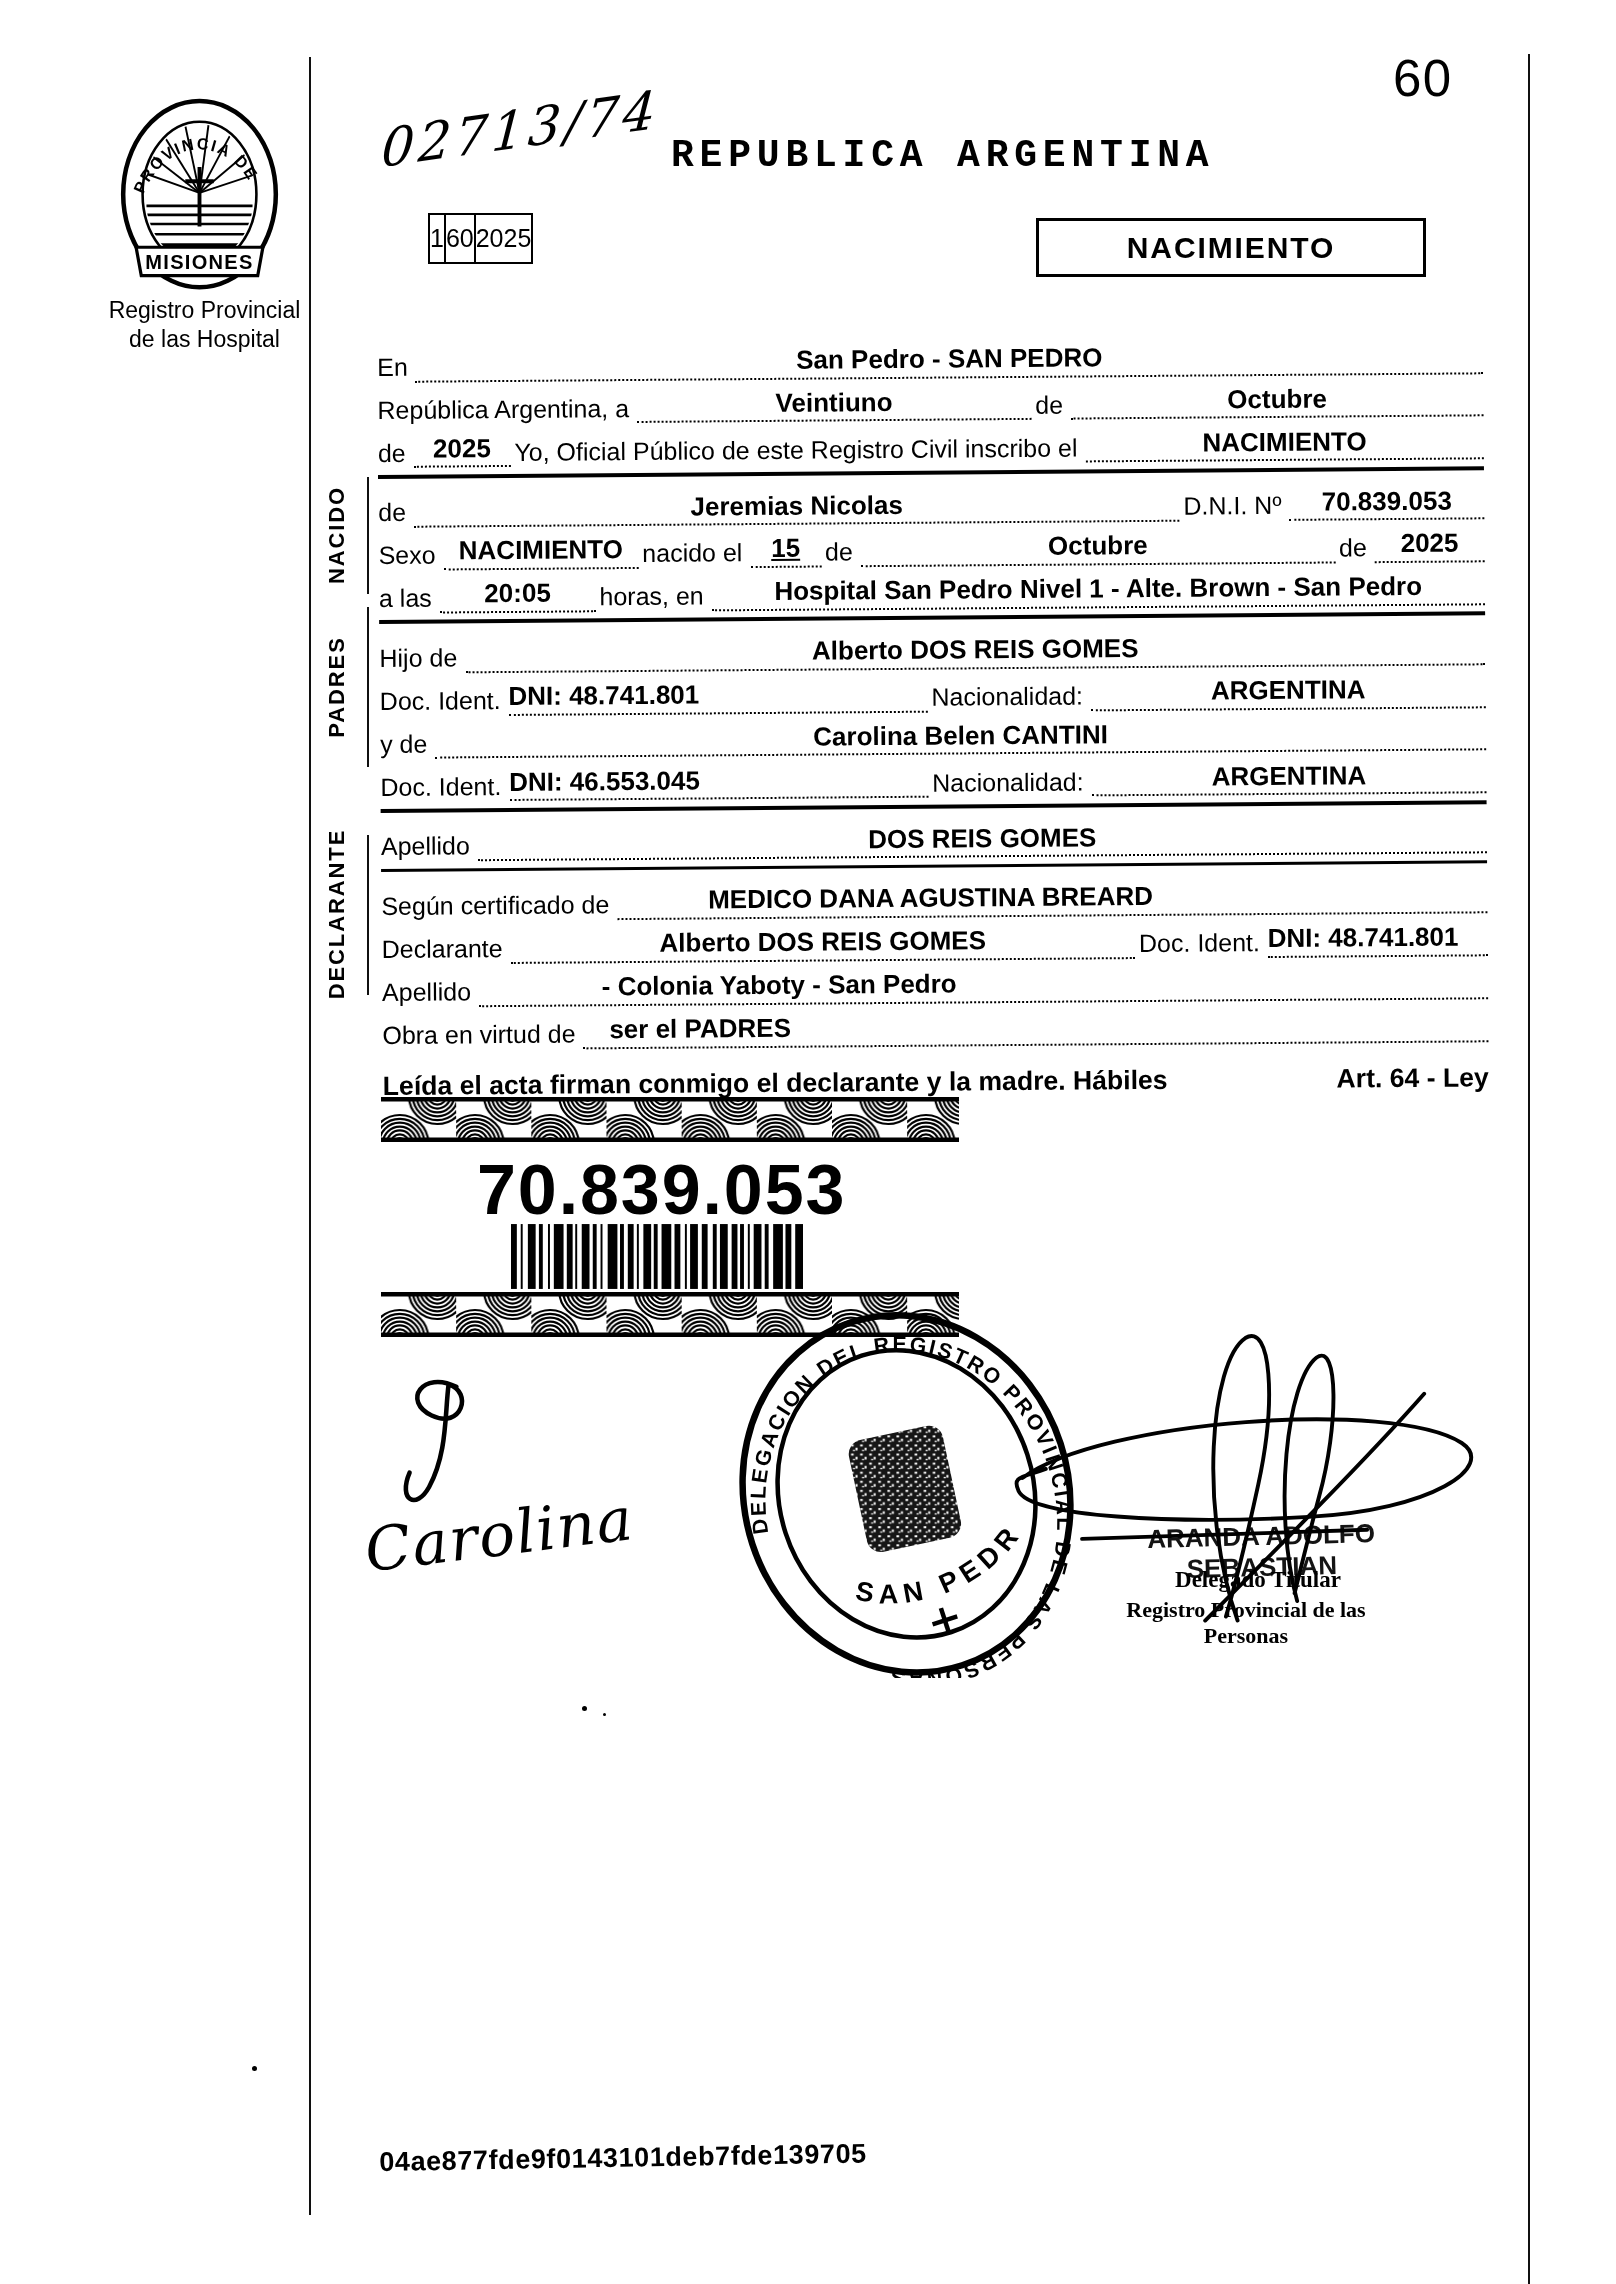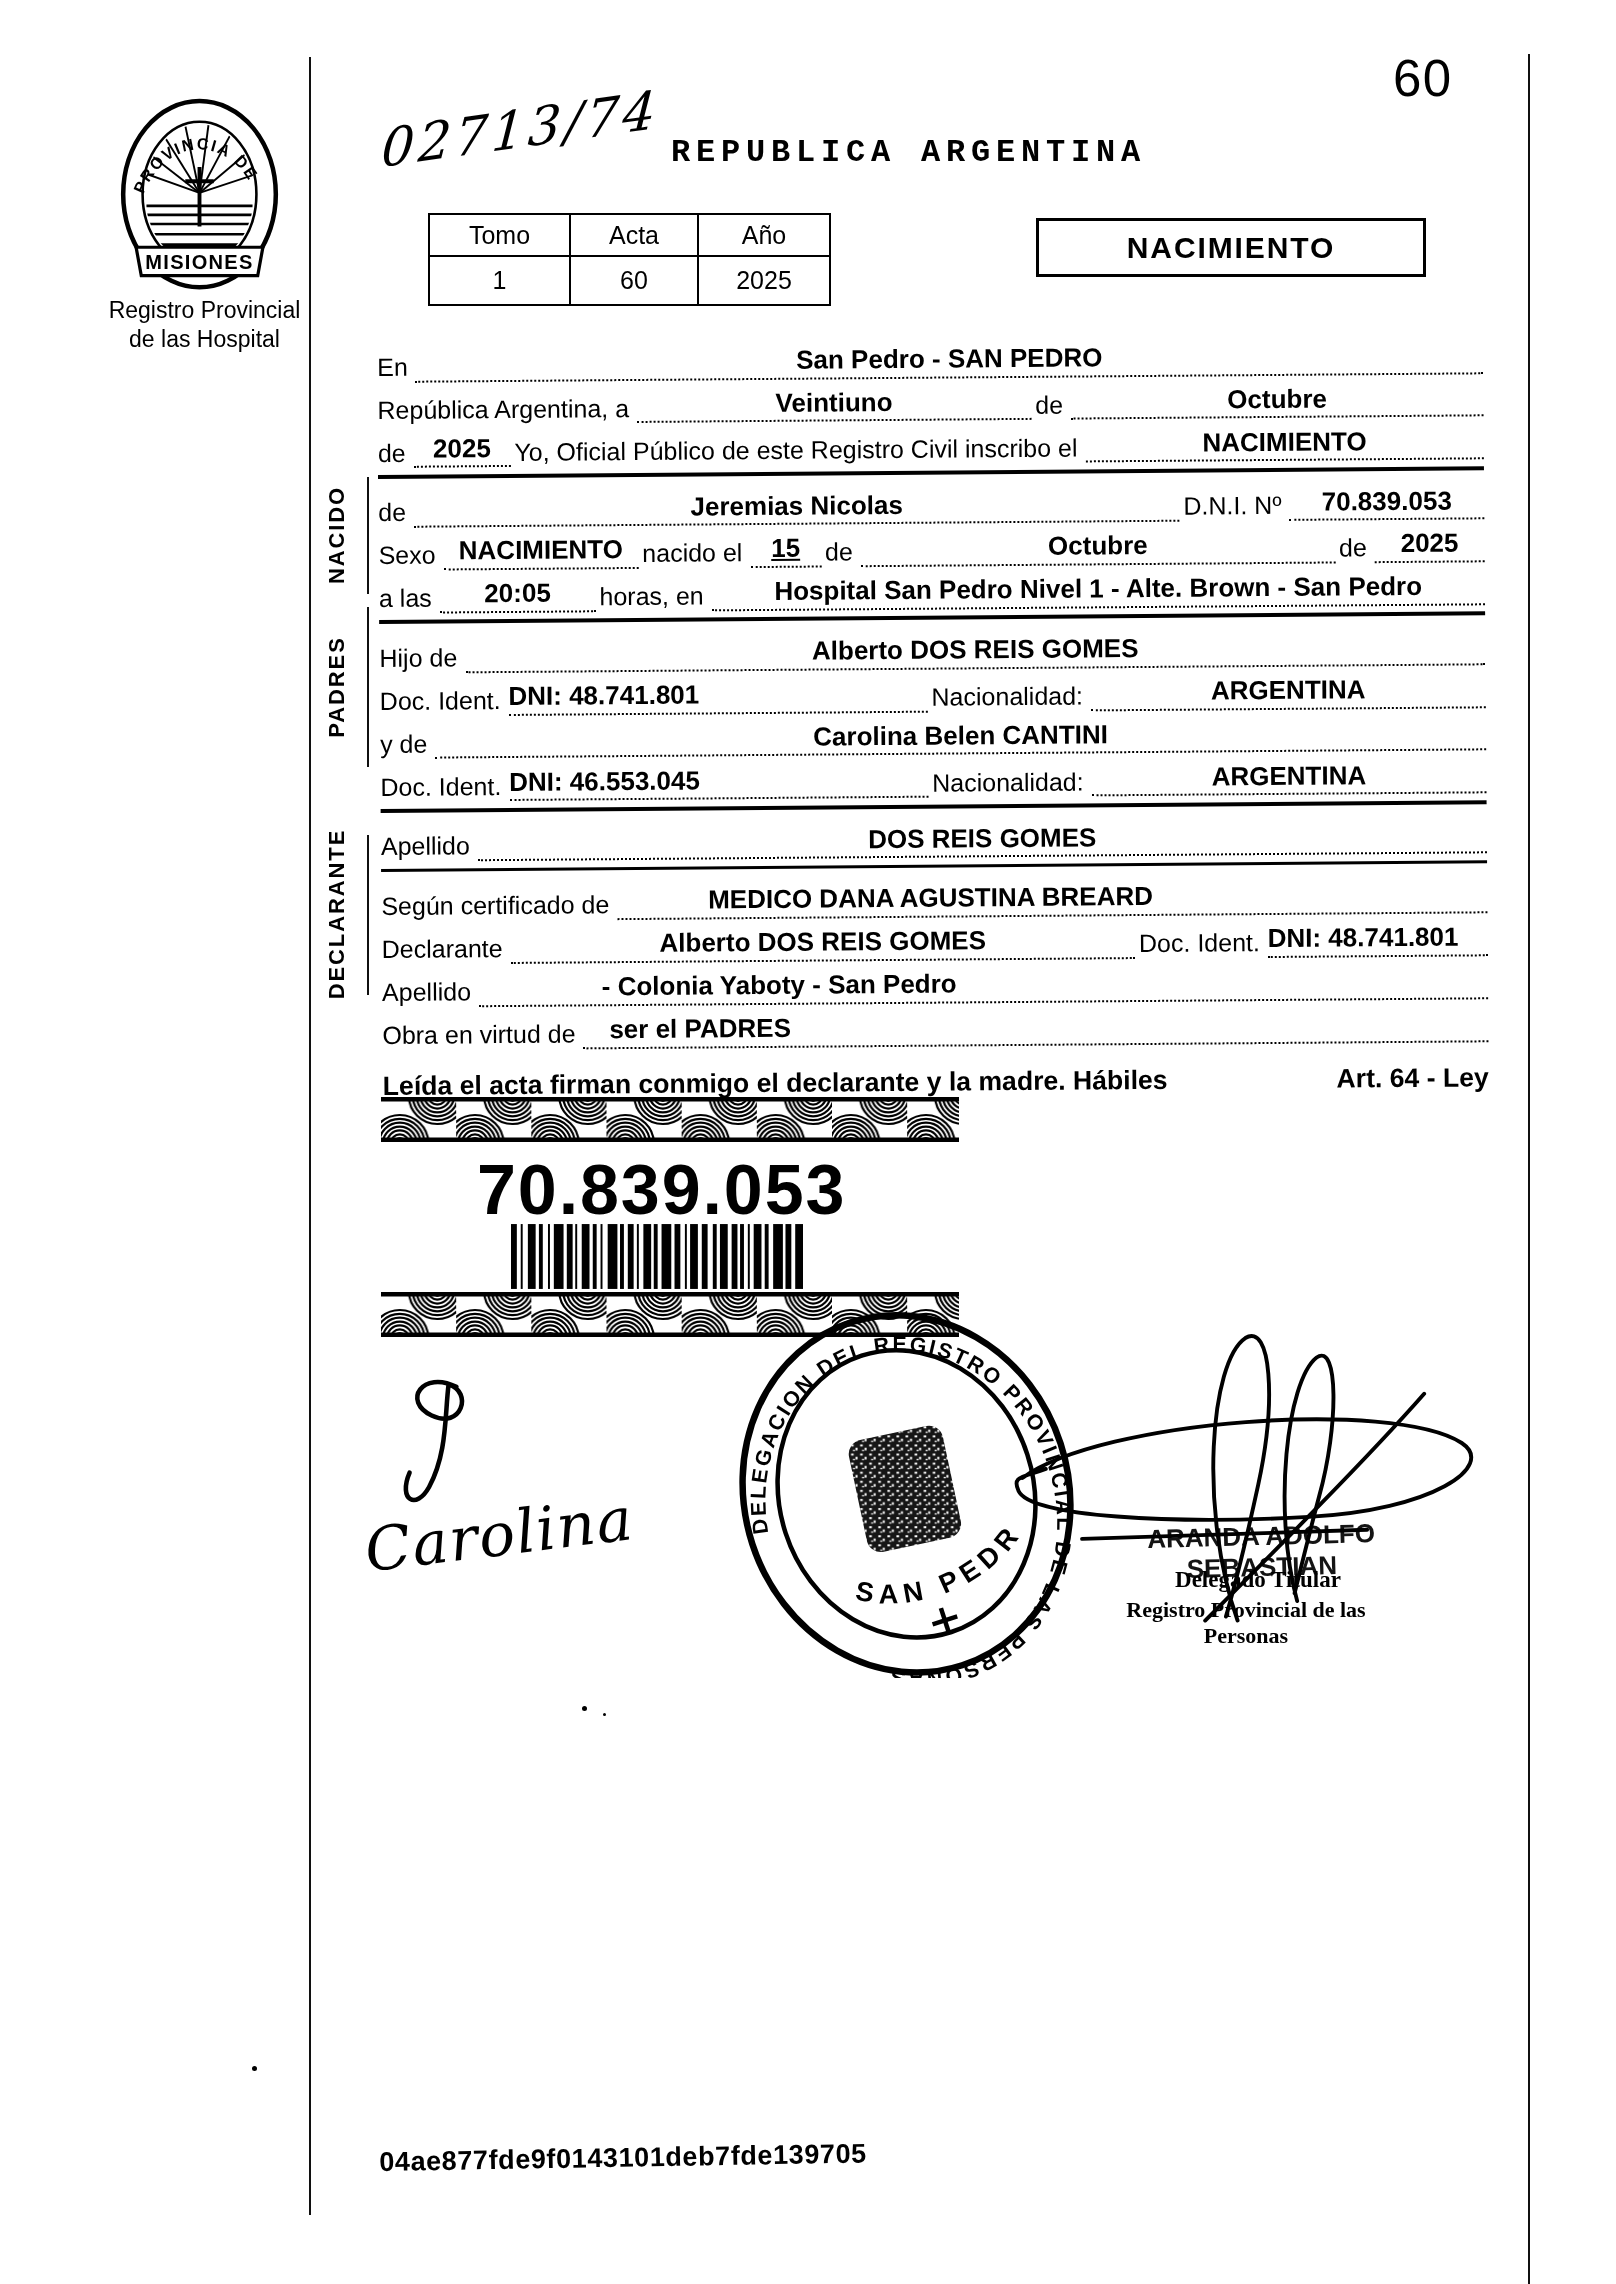--- a/index.html
+++ b/index.html
@@ -13,21 +13,21 @@
   
   #page-number{left:1393px;top:49px;font-size:51px;font-weight:500;letter-spacing:1.3px;}
   
   #seal{left:118px;top:97px;}
   #issuer-name{left:91px;top:296px;width:227px;text-align:center;font-size:23px;line-height:1.25;}
   
   #handwritten-code{
     left:384px;top:118px;font-family:"DejaVu Serif",serif;font-style:italic;
     font-size:52px;letter-spacing:3.9px;transform:rotate(-8deg) skewX(-12deg);transform-origin:left top;
   }
-  #doc-title{left:671px;top:134px;font-family:"Liberation Mono",monospace;font-weight:700;font-size:32px;letter-spacing:5.8px;white-space:nowrap;}
+  #doc-title{left:671px;top:134px;font-family:"Liberation Mono",monospace;font-weight:700;font-size:38px;letter-spacing:5.8px;white-space:nowrap;}
   
   #acta-table{left:428px;top:213px;border-collapse:collapse;}
   #acta-table td{border:2.6px solid #000;text-align:center;font-size:25px;padding:0;}
   #acta-table tr.hdr td{height:40px;}
   #acta-table tr.vals td{height:47px;}
   .col-tomo{width:139px;} .col-acta{width:126px;} .col-ano{width:130px;}
   
   #record-type-box{
     left:1036px;top:218px;width:384px;height:53px;border:3.2px solid #000;
     display:flex;align-items:center;justify-content:center;
@@ -130,25 +130,20 @@
   <div class="abs" id="issuer-name">
     <div>Registro Provincial</div>
     <div>de las Hospital</div>
   </div>
 
   <div class="abs" id="handwritten-code">02713/74</div>
   <div class="abs" id="doc-title">REPUBLICA ARGENTINA</div>
 
   <table class="abs" id="acta-table">
     <tbody>
-        <tr class="hdr">
-      <td class="col-tomo">Tomo</td>
-      <td class="col-acta">Acta</td>
-      <td class="col-ano">Año</td>
-    </tr>
     <tr class="vals">
       <td>1</td>
       <td>60</td>
       <td>2025</td>
     </tr>
   </tbody>
     </table>
 
   <div class="abs" id="record-type-box">NACIMIENTO</div>
 

